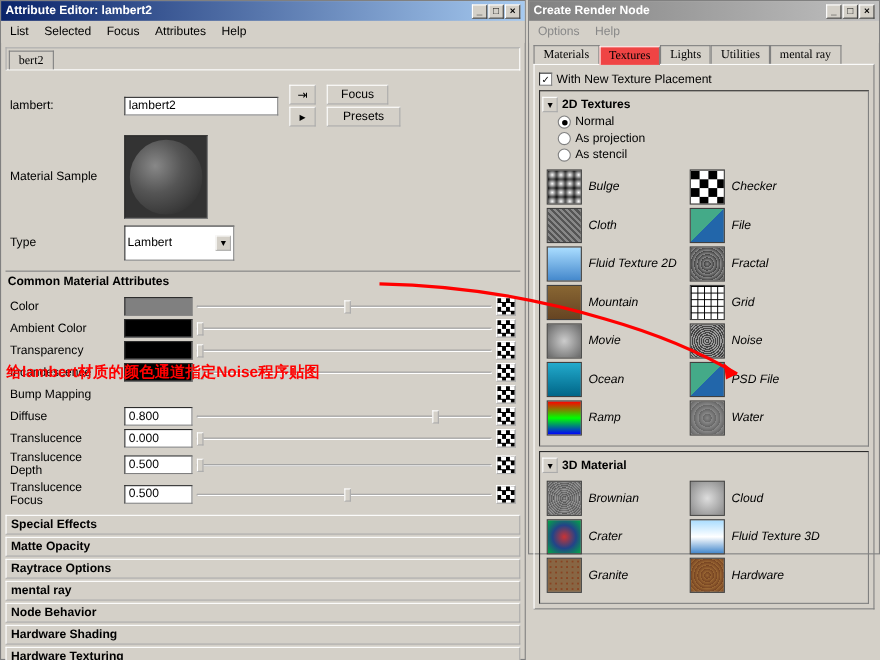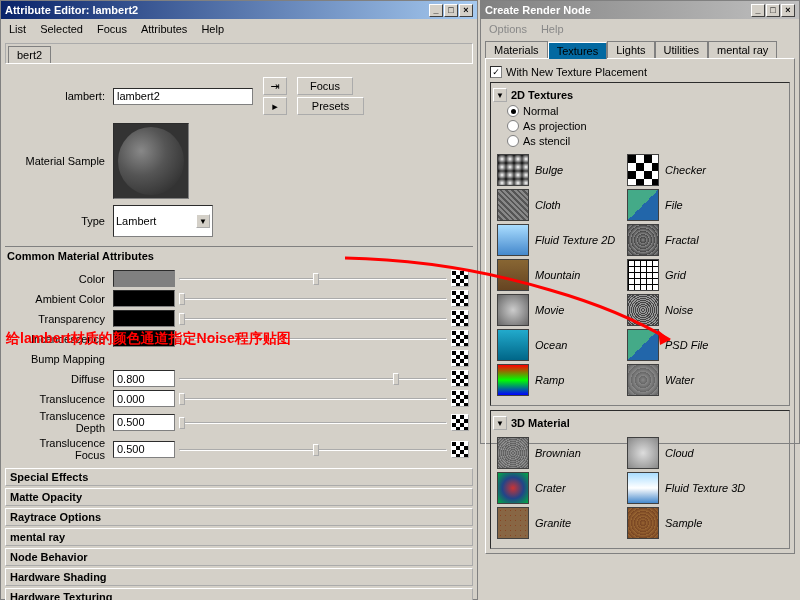--- a/index.html
+++ b/index.html
@@ -14,27 +14,27 @@
 .menubar { display: flex; gap: 2px; padding: 2px; background: #d4d0c8; }
 .menubar span { padding: 2px 6px; color: #888; cursor: pointer; }
 .menubar span.active { color: #000; }
 
 .btn { background: #d4d0c8; border: 1px outset #fff; padding: 2px 8px; cursor: pointer; font-size: 11px; }
 .input { background: #fff; border: 1px inset #808080; padding: 1px 3px; font-size: 11px; height: 17px; }
 .dropdown { background: #fff; border: 1px inset #808080; padding: 1px 2px; font-size: 11px; height: 32px; display: flex; align-items: center; justify-content: space-between; }
 .dropdown-arrow { width: 14px; height: 14px; background: #d4d0c8; border: 1px outset #fff; display: flex; align-items: center; justify-content: center; font-size: 8px; }
 
 .left-panel { left: 0; top: 0; width: 478px; height: 600px; }
-.right-panel { left: 480px; top: 0; width: 320px; height: 444px; }
-
-.tab { display: inline-block; padding: 2px 8px; background: #d4d0c8; border: 1px solid #808080; border-bottom: none; cursor: pointer; }
-.tab.active { background: #0369a1; border-top: 1px solid #fff; border-left: 1px solid #fff; }
+.right-panel { left: 480px; top: 0; width: 320px; height: 504px; }
+
+.tab { display: inline-block; padding: 2px 8px; background: #d4d0c8; border: 1px solid #808080; border-bottom: none; cursor: pointer; font-family: Liberation Serif, serif; }
+.tab.active { background: #ef4444; border-top: 1px solid #fff; border-left: 1px solid #fff; }
 
 .row { display: flex; align-items: center; margin: 3px 0; gap: 4px; }
-.label-right { text-align: right; width: 100px; padding-right: 4px; font-size: 11px; }
+.label-right { text-align: left; width: 100px; padding-right: 4px; font-size: 11px; }
 
 .swatch { width: 62px; height: 17px; border: 1px inset #808080; background: #808080; }
 .swatch.black { background: #000; }
 .slider { flex: 1; position: relative; height: 17px; }
 .slider-track { position: absolute; top: 8px; left: 0; right: 0; height: 2px; background: #808080; border: 1px inset #fff; }
 .slider-thumb { position: absolute; top: 3px; width: 6px; height: 12px; background: #d4d0c8; border: 1px outset #fff; }
 .checker-btn { width: 18px; height: 17px; border: 1px outset #fff; background: repeating-conic-gradient(#fff 0 90deg, #000 90deg 180deg); background-size: 8px 8px; cursor: pointer; }
 
 .section-header { background: #d4d0c8; border: 1px outset #fff; padding: 2px 4px; font-weight: bold; font-size: 11px; margin-top: 2px; cursor: pointer; }
 
@@ -352,21 +352,21 @@
                 <span class="texture-label">Fluid Texture 3D</span>
               </div>
           </div>
           <div class="texture-row">
             <div class="texture-item">
                 <div class="texture-thumb" style="background:radial-gradient(#842 20%,#864 20%);background-size:5px 5px;"></div>
                 <span class="texture-label">Granite</span>
               </div>
             <div class="texture-item">
                 <div class="texture-thumb" style="background:repeating-radial-gradient(#963,#742 3px);"></div>
-                <span class="texture-label">Sample</span>
+                <span class="texture-label">Hardware</span>
               </div>
           </div>
         </div>
       </div>
     </div>
   </div>
 </div>
 
 <svg class="overlay" width="800" height="600">
   <path d="M 345 258 Q 450 260 550 290 Q 620 310 670 340" stroke="#ff0000" stroke-width="3" fill="none"></path>

